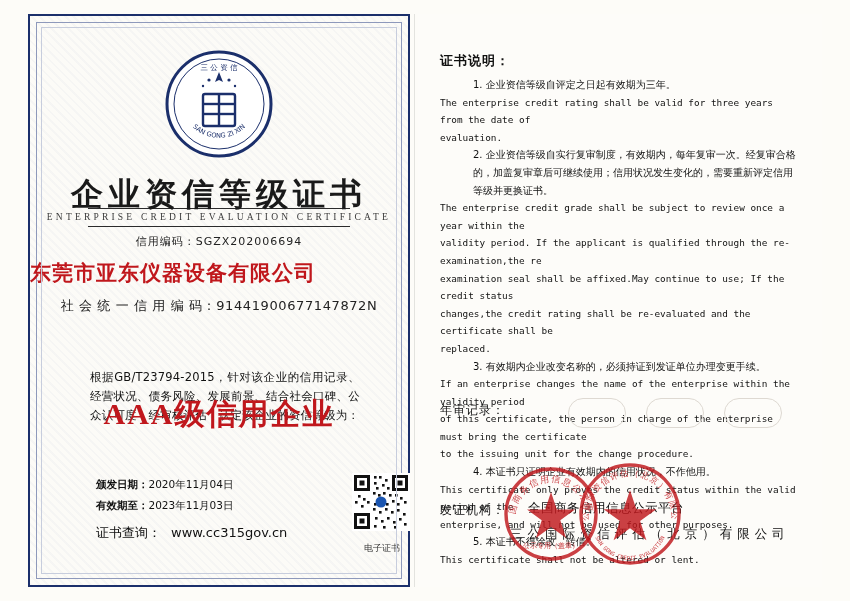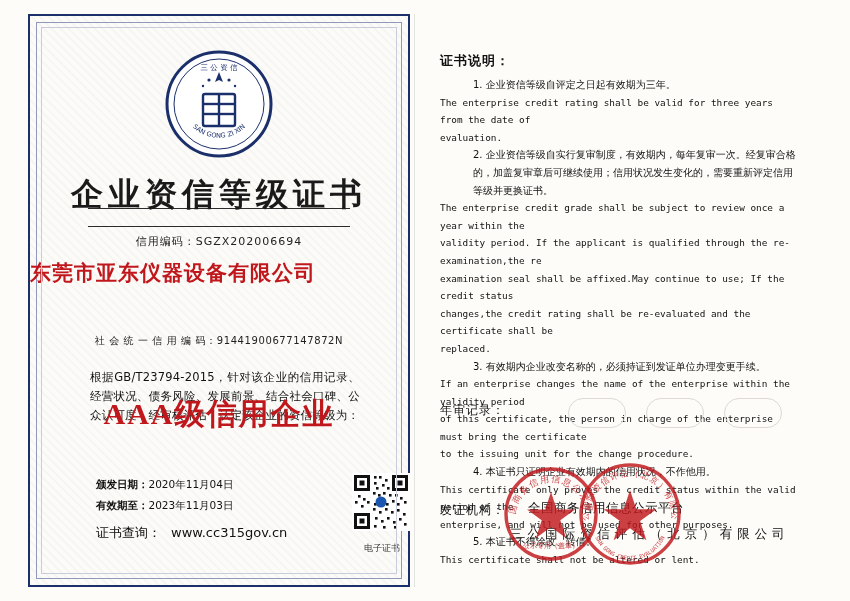--- a/index.html
+++ b/index.html
@@ -79,21 +79,21 @@
     letter-spacing:1px;
   }
   .company{
     position:absolute;left:0;right:0;top:243px;
     text-align:left;
     font-size:21px;font-weight:bold;color:#c0171c;
     letter-spacing:1px;
   }
   .social-code{
     position:absolute;left:0;right:0;top:281px;
-    text-align:center;font-size:10px;color:#222;letter-spacing:.6px;margin-top:37px;
+    text-align:center;font-size:13px;color:#222;letter-spacing:.6px;
   }
   .body-text{
     position:absolute;left:60px;right:48px;top:305px;
     font-size:11.5px;line-height:19px;color:#111;text-align:justify;
     letter-spacing:.2px;
     margin-top:47px;
   }
   .grade{
     position:absolute;left:0;right:0;top:378px;
     text-align:center;
@@ -182,20 +182,21 @@
         <path id="arc" d="M18,62 A38,38 0 0,0 90,62" fill="none"></path>
         <text font-size="6.6" fill="#1b2f6b" font-family="DejaVu Sans, sans-serif">
           <textPath href="#arc" startOffset="50%" text-anchor="middle">SAN GONG ZI XIN</textPath>
         </text>
       </svg>
     </div>
 
     <div class="title-rule"></div>
     <div class="title-cn">企业资信等级证书</div>
     <div class="title-rule2"></div>
+    <div class="title-en">ENTERPRISE CREDIT EVALUATION CERTIFICATE</div>
 
     <div class="credit-no">
       <span>信用编码：</span><span>SGZX202006694</span>
     </div>
 
     <div class="company">东莞市亚东仪器设备有限公司</div>
 
     <div class="social-code">
       <span>社 会 统 一 信 用 编 码：</span><span>91441900677147872N</span>
     </div>

